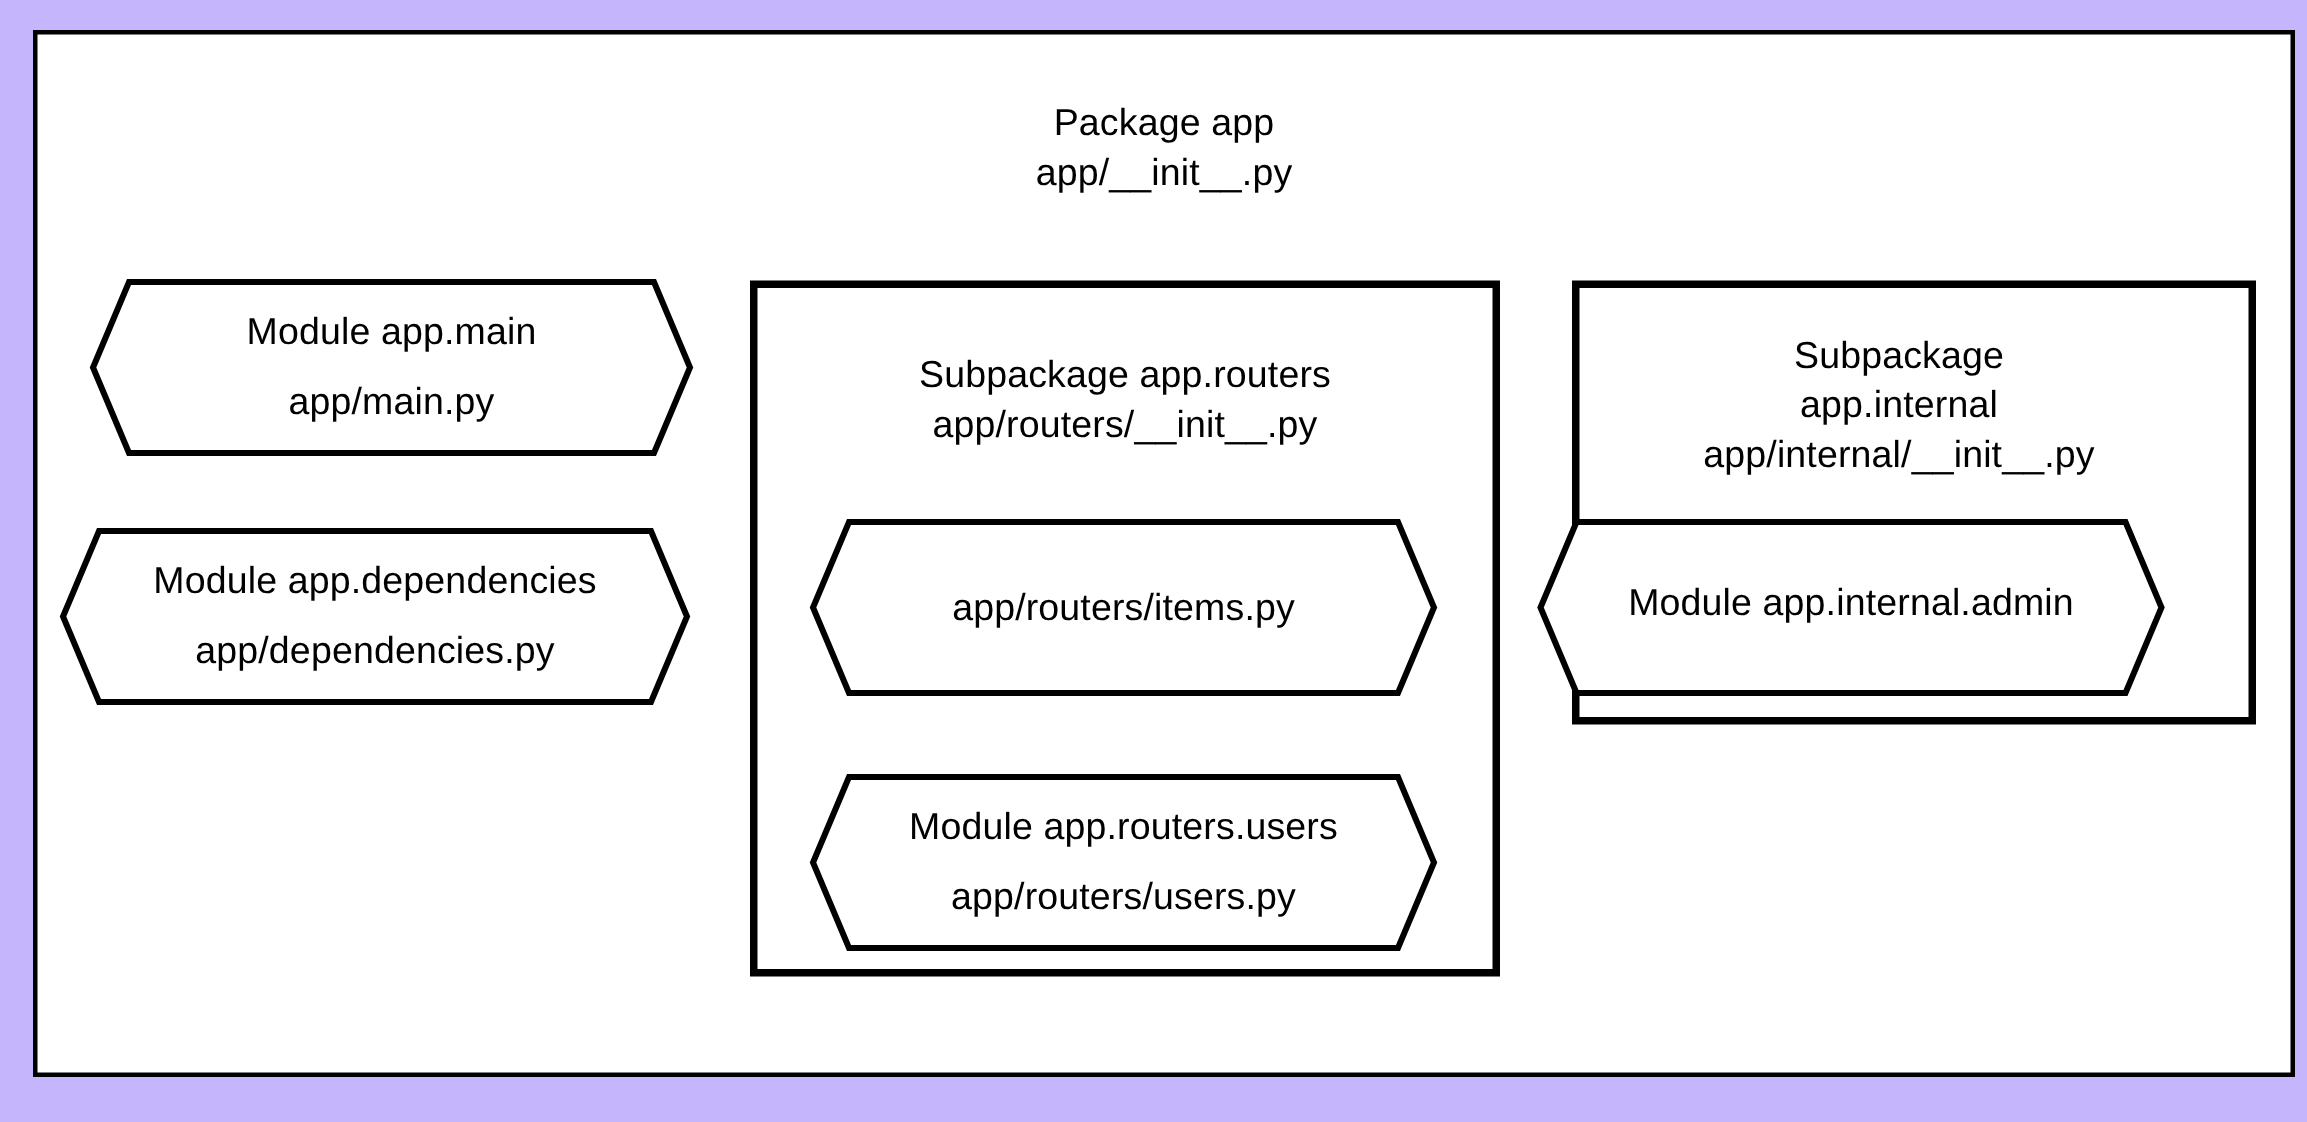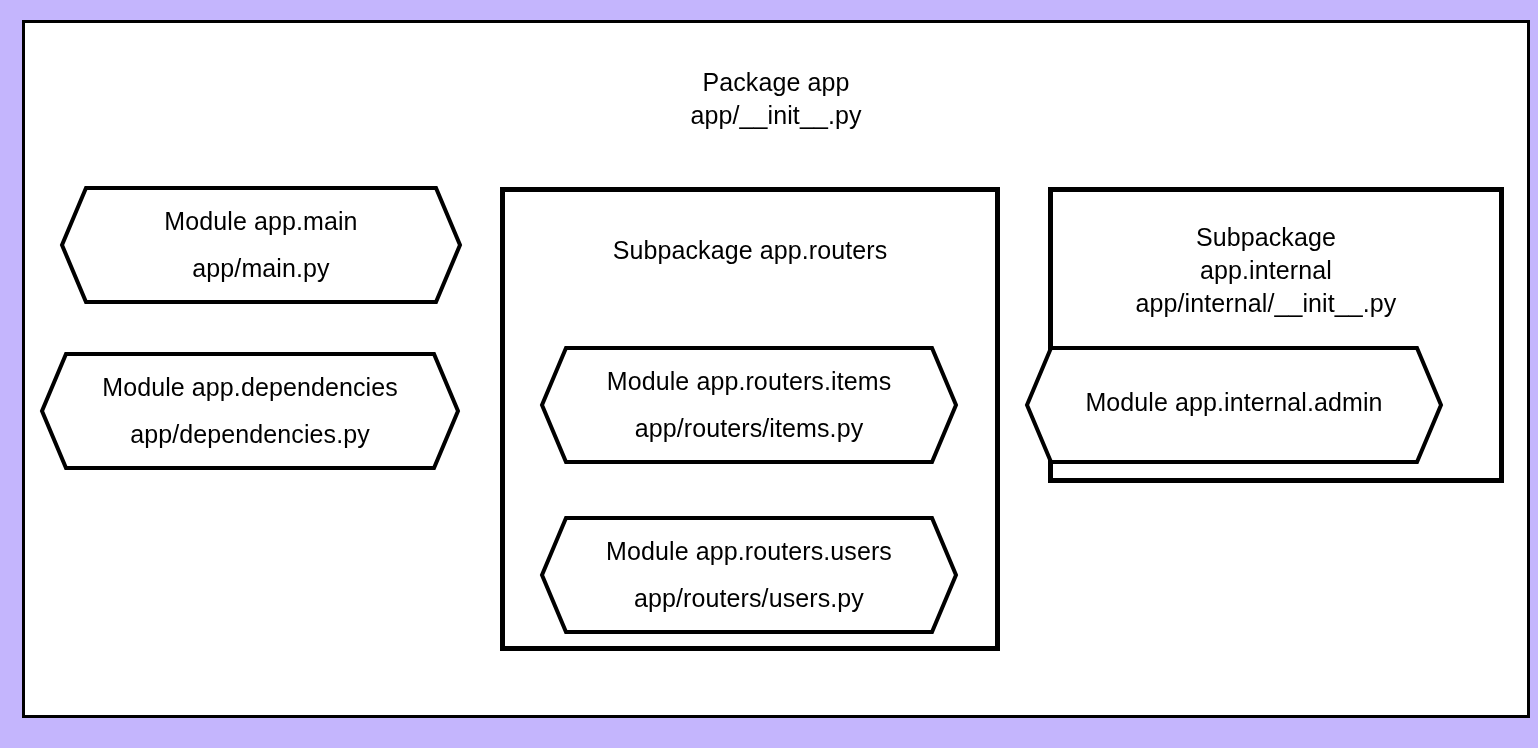--- a/index.html
+++ b/index.html
@@ -161,28 +161,28 @@
     <div class="hex-text">
       <span class="line">Module app.dependencies</span>
       <span class="line">app/dependencies.py</span>
     </div>
   </div>
 
   <div id="subpackage-routers-box" class="subpackage-box"></div>
 
   <div id="subpackage-routers-title" class="label-block">
     <span class="line">Subpackage app.routers</span>
+    <span class="line">app/routers/__init__.py</span>
   </div>
 
   <div id="module-routers-items-hex" class="module-hex">
     <svg width="418" height="118" viewBox="0 0 418 118">
       <polygon class="hex-shape" points="26,2 392,2 416,59 392,116 26,116 2,59"></polygon>
     </svg>
     <div class="hex-text">
-      <span class="line">Module app.routers.items</span>
       <span class="line">app/routers/items.py</span>
     </div>
   </div>
 
   <div id="module-routers-users-hex" class="module-hex">
     <svg width="418" height="118" viewBox="0 0 418 118">
       <polygon class="hex-shape" points="26,2 392,2 416,59 392,116 26,116 2,59"></polygon>
     </svg>
     <div class="hex-text">
       <span class="line">Module app.routers.users</span>

